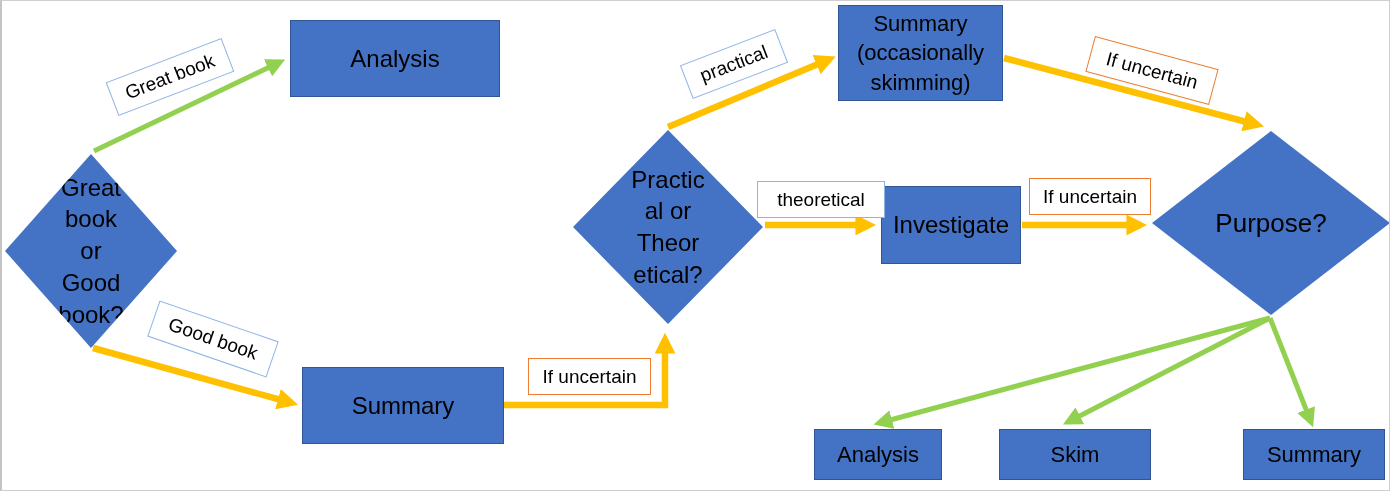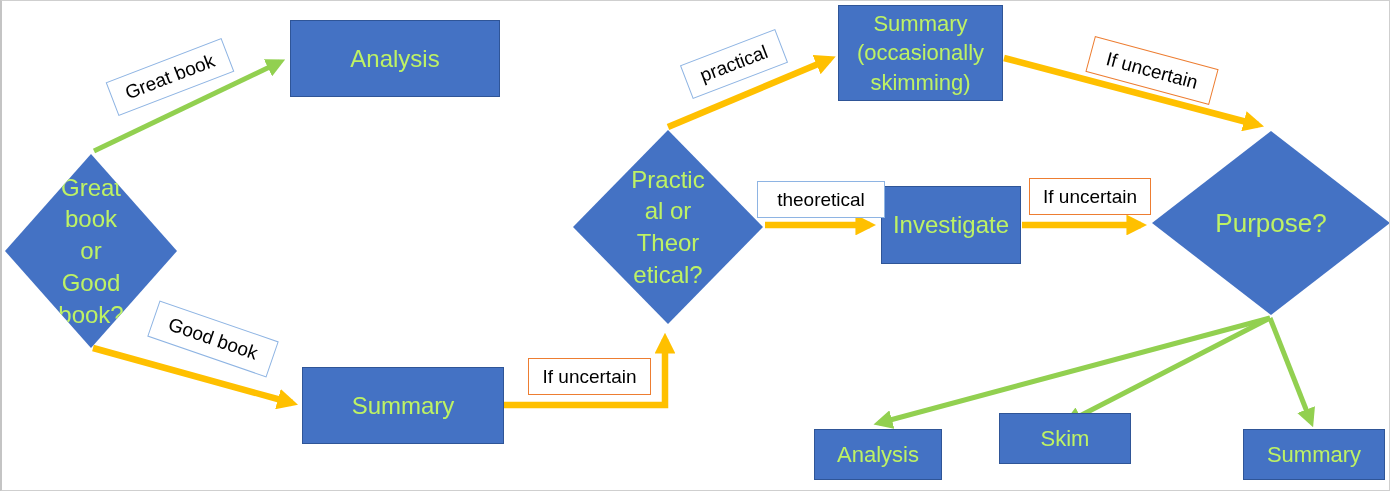--- a/index.html
+++ b/index.html
@@ -19,21 +19,21 @@
   #edges-svg { position: absolute; left: 0; top: 0; }
 
   .edge-orange { stroke: var(--orange, #FFC000); stroke-width: 6.5; fill: none; }
   .edge-green  { stroke: var(--green, #92D050);  stroke-width: 5;   fill: none; }
   #ah-o path { fill: var(--orange, #FFC000); }
   #ah-g path { fill: var(--green, #92D050); }
 
   .node {
     position: absolute;
     background: var(--node_blue, #4472C4);
-    color: #bef264;
+    color: #000000;
     display: flex;
     align-items: center;
     justify-content: center;
     text-align: center;
     white-space: pre-line;
     line-height: 1.32;
   }
   .rect { border: 1.5px solid var(--node_border, #2F5597); box-sizing: border-box; font-size: 24px; }
   .rect.small { font-size: 22px; }
   .diamond { clip-path: polygon(50% 0, 100% 50%, 50% 100%, 0 50%); font-size: 24px; }
@@ -98,21 +98,21 @@
   <div class="node rect" style="left:300px; top:366px; width:202px; height:77px;">Summary</div>
 
   <div class="node rect" style="left:836px; top:4px; width:165px; height:96px; font-size:22px;">Summary
 (occasionally
 skimming)</div>
 
   <div class="node rect" style="left:879px; top:185px; width:140px; height:78px;">Investigate</div>
 
   <div class="node rect small" style="left:812px; top:428px; width:128px; height:51px;">Analysis</div>
 
-  <div class="node rect small" style="left:997px; top:412px; width:132px; height:51px;">Skim</div>
+  <div class="node rect small" style="left:997px; top:428px; width:152px; height:51px;">Skim</div>
 
   <div class="node rect small" style="left:1241px; top:428px; width:142px; height:51px;">Summary</div>
 
   <div class="elabel blue" style="left:106px; top:58px; width:124px; height:36px; transform:rotate(-21deg);">Great book</div>
 
   <div class="elabel blue" style="left:148px; top:319px; width:126px; height:38px; transform:rotate(19deg);">Good book</div>
 
   <div class="elabel orange" style="left:526px; top:357px; width:123px; height:37px;">If uncertain</div>
 
   <div class="elabel blue" style="left:681px; top:45px; width:102px; height:36px; transform:rotate(-21deg);">practical</div>

